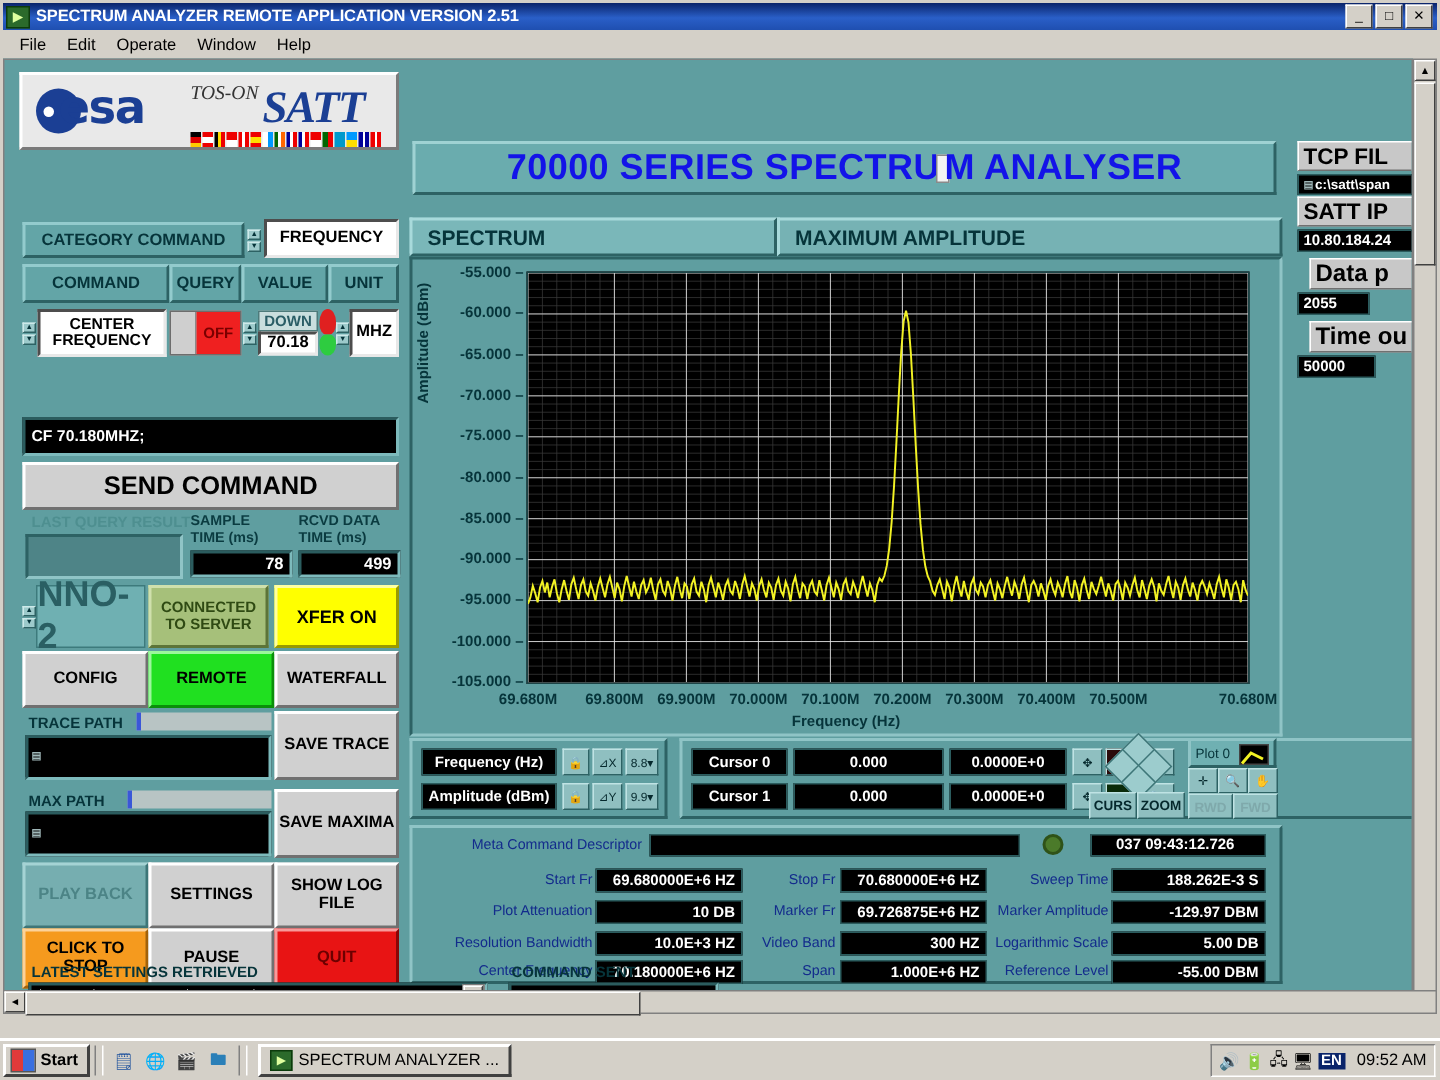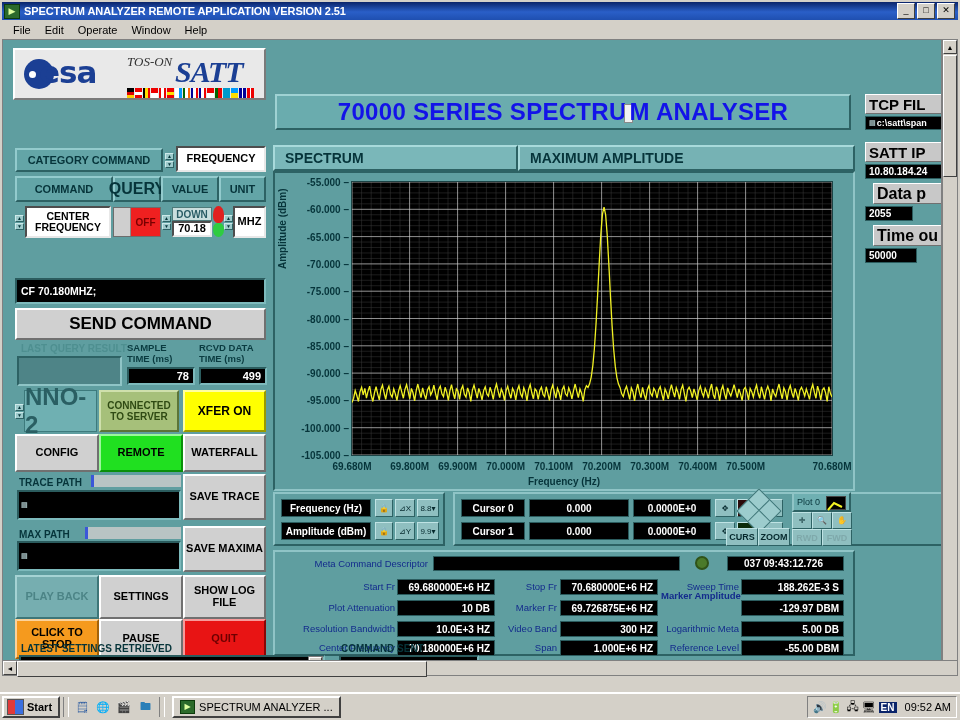--- a/index.html
+++ b/index.html
@@ -210,21 +210,21 @@
     </div>
 
     <div class="lbl-raise" style="position:absolute;left:12px;top:108px;width:148px;height:24px;font-size:11px;">CATEGORY COMMAND</div>
     <div class="spin" style="position:absolute;left:162px;top:108px;height:24px;">
         <i>▲</i>
         <i>▼</i>
       </div>
     <div class="white-box" style="position:absolute;left:173px;top:106px;width:90px;height:26px;font-size:11px;">FREQUENCY</div>
 
     <div class="lbl-raise" style="position:absolute;left:12px;top:136px;width:98px;height:26px;font-size:11px;">COMMAND</div>
-    <div class="lbl-raise" style="position:absolute;left:110px;top:136px;width:48px;height:26px;font-size:16px;">QUERY</div>
+    <div class="lbl-raise" style="position:absolute;left:110px;top:136px;width:48px;height:26px;font-size:11px;">QUERY</div>
     <div class="lbl-raise" style="position:absolute;left:158px;top:136px;width:58px;height:26px;font-size:11px;">VALUE</div>
     <div class="lbl-raise" style="position:absolute;left:216px;top:136px;width:47px;height:26px;font-size:11px;">UNIT</div>
 
     <div class="spin" style="position:absolute;left:12px;top:168px;height:28px;">
         <i>▲</i>
         <i>▼</i>
       </div>
     <div class="white-box" style="position:absolute;left:22px;top:166px;width:86px;height:32px;font-size:10.5px;">CENTER FREQUENCY</div>
     <div style="position:absolute;left:110px;top:167px;width:48px;height:30px;background:#b9b9b9;
                 border:1px solid #6d6d6d;box-sizing:border-box;display:flex;">
@@ -546,45 +546,45 @@
       <div class="dfield" style="left:122px;top:27px;width:98px;height:16px;">69.680000E+6 HZ</div>
       <div class="dlabel" style="left:224px;top:29px;width:58px;">Stop Fr</div>
       <div class="dfield" style="left:285px;top:27px;width:98px;height:16px;">70.680000E+6 HZ</div>
       <div class="dlabel" style="left:386px;top:29px;width:78px;">Sweep Time</div>
       <div class="dfield" style="left:466px;top:27px;width:103px;height:16px;">188.262E-3 S</div>
 
       <div class="dlabel" style="left:8px;top:50px;width:112px;">Plot Attenuation</div>
       <div class="dfield" style="left:122px;top:48px;width:98px;height:16px;">10 DB</div>
       <div class="dlabel" style="left:224px;top:50px;width:58px;">Marker Fr</div>
       <div class="dfield" style="left:285px;top:48px;width:98px;height:16px;">69.726875E+6 HZ</div>
-      <div class="dlabel" style="left:386px;top:38px;width:78px;font-weight:bold;">Marker Amplitude</div>
+      <div class="dlabel" style="left:386px;top:50px;width:78px;">Marker Amplitude</div>
       <div class="dfield" style="left:466px;top:48px;width:103px;height:16px;">-129.97 DBM</div>
 
       <div class="dlabel" style="left:8px;top:71px;width:112px;">Resolution Bandwidth</div>
       <div class="dfield" style="left:122px;top:69px;width:98px;height:16px;">10.0E+3 HZ</div>
       <div class="dlabel" style="left:224px;top:71px;width:58px;">Video Band</div>
       <div class="dfield" style="left:285px;top:69px;width:98px;height:16px;">300 HZ</div>
-      <div class="dlabel" style="left:386px;top:71px;width:78px;">Logarithmic Meta</div>
+      <div class="dlabel" style="left:386px;top:71px;width:78px;">Logarithmic Scale</div>
       <div class="dfield" style="left:466px;top:69px;width:103px;height:16px;">5.00 DB</div>
 
       <div class="dlabel" style="left:8px;top:90px;width:112px;">Center Frequency</div>
       <div class="dfield" style="left:122px;top:88px;width:98px;height:16px;">70.180000E+6 HZ</div>
       <div class="dlabel" style="left:224px;top:90px;width:58px;">Span</div>
       <div class="dfield" style="left:285px;top:88px;width:98px;height:16px;">1.000E+6 HZ</div>
       <div class="dlabel" style="left:386px;top:90px;width:78px;">Reference Level</div>
       <div class="dfield" style="left:466px;top:88px;width:103px;height:16px;">-55.00 DBM</div>
     </div>
 
     <div class="tcp">
       <div class="tcp-lbl" style="width:86px;height:20px;font-size:15px;">TCP FIL</div>
       <div class="tcp-val" style="margin-top:2px;width:86px;height:14px;font-size:9px;">
         <span style="color:#9fb7b8;font-size:7px;margin-right:1px;">▤</span>
         <span>c:\satt\span</span>
       </div>
-      <div class="tcp-lbl" style="margin-top:12px;width:86px;height:20px;font-size:15px;">SATT IP</div>
+      <div class="tcp-lbl" style="margin-top:1px;width:86px;height:20px;font-size:15px;">SATT IP</div>
       <div class="tcp-val" style="margin-top:2px;width:86px;height:15px;">10.80.184.24</div>
       <div class="tcp-lbl" style="margin-top:4px;margin-left:8px;width:78px;height:21px;font-size:16px;">Data p</div>
       <div class="tcp-val" style="margin-top:2px;width:48px;height:15px;">2055</div>
       <div class="tcp-lbl" style="margin-top:4px;margin-left:8px;width:78px;height:21px;font-size:16px;">Time ou</div>
       <div class="tcp-val" style="margin-top:2px;width:52px;height:15px;">50000</div>
     </div>
 
     <div class="bot-lbl" style="left:18px;top:603px;">LATEST SETTINGS RETRIEVED</div>
     <div class="bot-box" style="left:16px;top:615px;width:306px;height:30px;">
       <p>$10 DB$-55.00 DBM$5.00 DB$-129.97</p>

